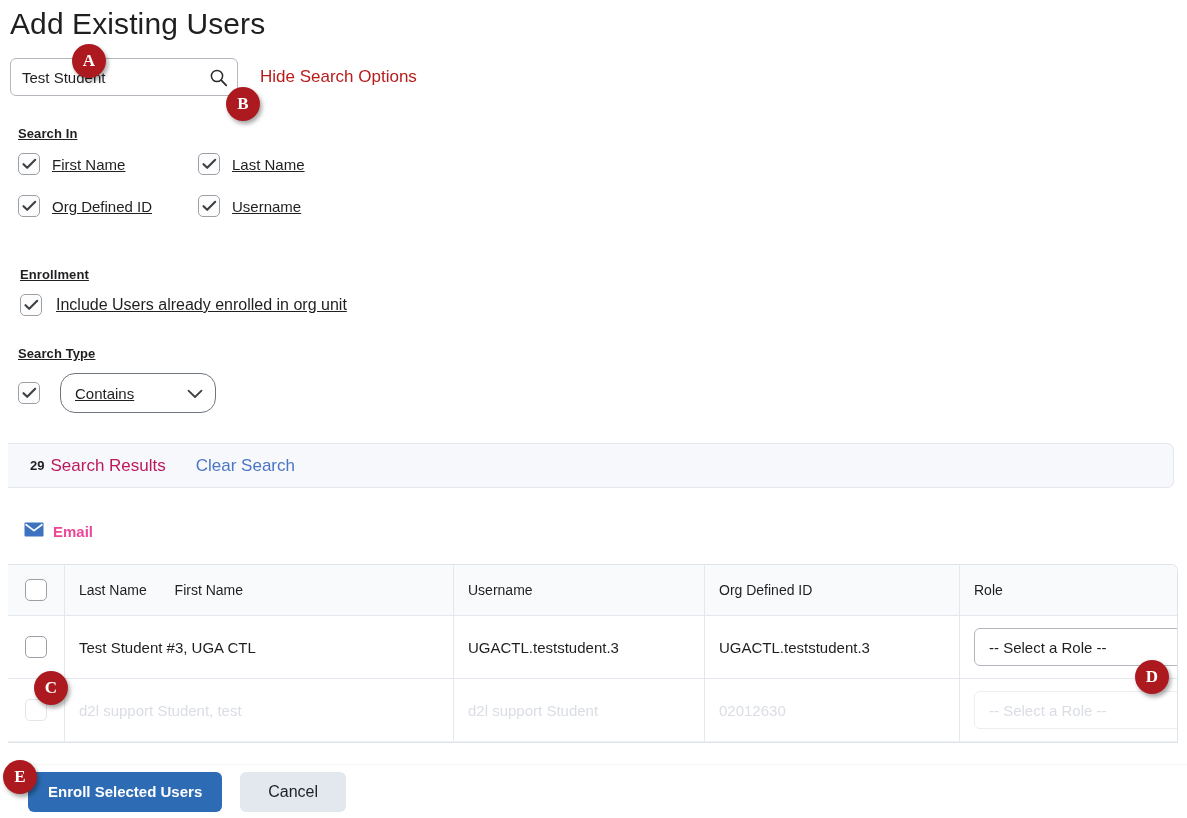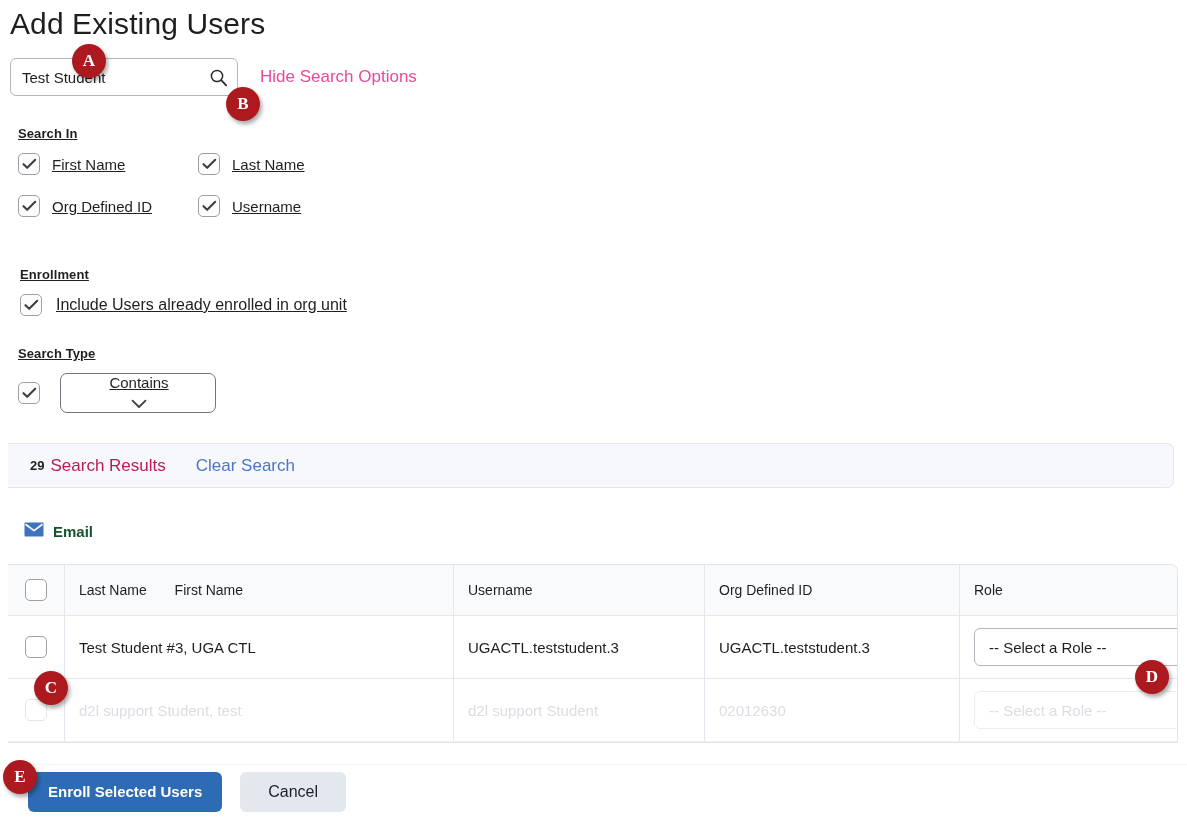--- a/index.html
+++ b/index.html
@@ -60,21 +60,21 @@
     position: absolute;
     right: 9px;
     top: 9px;
     width: 19px;
     height: 19px;
     pointer-events: none;
   }
   .hide-options-link {
     margin-left: 22px;
     font-size: 17px;
-    color: #ec4899;
+    color: #b91c1c;
     text-decoration: none;
     cursor: pointer;
   }
 
   
   .options-area {
     padding-left: 18px;
     padding-top: 30px;
     text-decoration: underline;
   }
@@ -123,31 +123,30 @@
 
   .enroll-row { display: flex; align-items: center; }
   .enroll-row .cb-label { margin-left: 14px; font-size: 16px; }
 
   .searchtype-row { display: flex; align-items: center; }
   .select-box {
     margin-left: 20px;
     width: 156px;
     height: 40px;
     border: 1px solid #6f757c;
-    border-radius: 7px;
+    border-radius: 15px;
     box-sizing: border-box;
     background: #fff;
     display: flex;
     align-items: center;
     justify-content: space-between;
     padding: 0 12px 0 14px;
     font-size: 15px;
     color: #1f1f21;
     cursor: pointer;
-    flex-direction: column;
   }
   .chev { flex: none; }
 
   
   .results-bar {
     margin-top: 16px;
     margin-left: 8px;
     width: 1166px;
     height: 45px;
     background: #f7f8fb;
@@ -177,21 +176,21 @@
   
   .email-row {
     display: flex;
     align-items: center;
     margin-top: 34px;
     margin-left: 24px;
   }
   .email-label {
     font-size: 15px;
     font-weight: bold;
-    color: #14532d;
+    color: #ec4899;
     margin-left: 9px;
     cursor: pointer;
   }
 
   
   .table-wrap {
     margin-top: 23px;
     margin-left: 8px;
     width: 1170px;
     border: 1px solid #dfe3ea;

